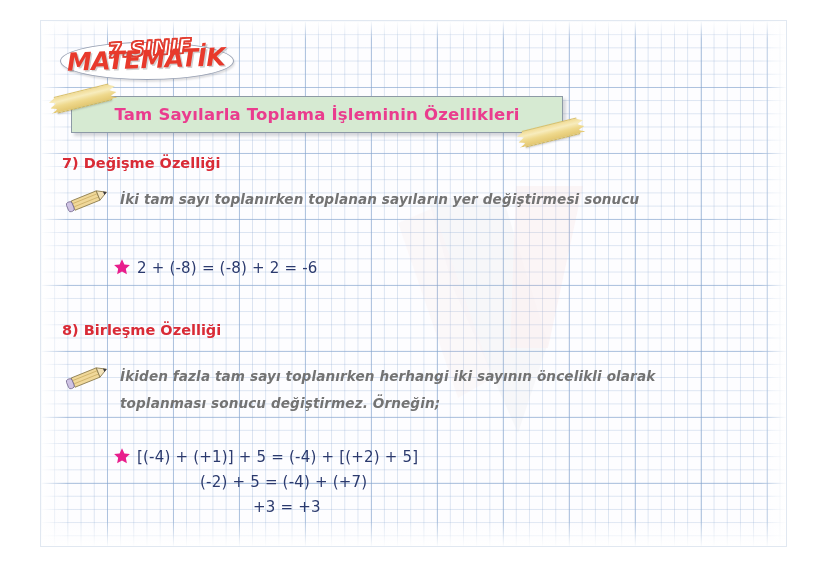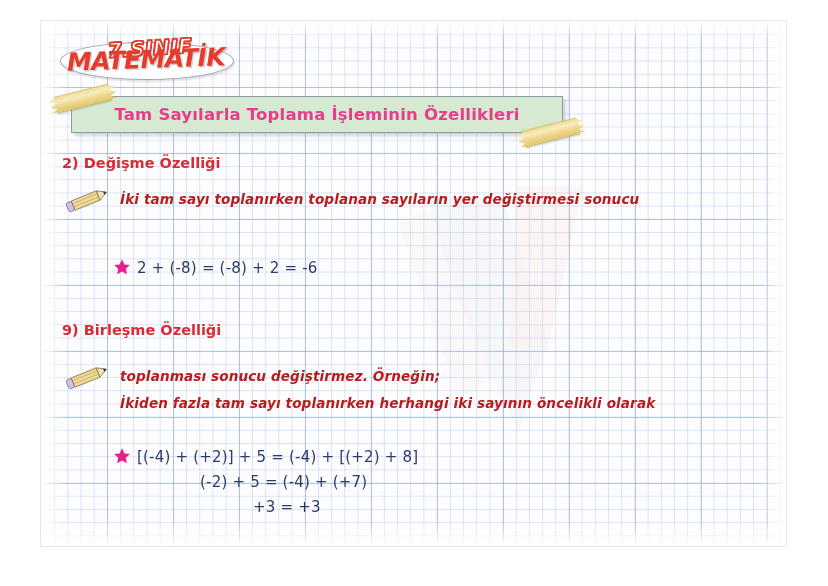--- a/index.html
+++ b/index.html
@@ -205,21 +205,21 @@
   }
   #pencil-1 { left: 64px; top: 186px; }
   #pencil-2 { left: 64px; top: 363px; }
 
   .explain-text {
     position: absolute;
     font-family: "DejaVu Sans", "Liberation Sans", sans-serif;
     font-size: 13.6px;
     font-weight: bold;
     font-style: italic;
-    color: #b91c1c;
+    color: #737373;
     line-height: 27px;
     letter-spacing: 0.1px;
   }
   #explain-1 { left: 120px; top: 186px; width: 640px; }
   #explain-2 { left: 120px; top: 363px; width: 640px; }
   .explain-text .ln { display: block; white-space: nowrap; }
 
   
   .star-icon {
     position: absolute;
@@ -266,21 +266,21 @@
   </div>
 
   <div id="title-banner">
     <div class="banner-box">
       <span class="banner-text">Tam Sayılarla Toplama İşleminin Özellikleri</span>
     </div>
     <div class="tape" id="tape-top-left"></div>
     <div class="tape" id="tape-bottom-right"></div>
   </div>
 
-  <div class="section-heading" id="heading-1">2) Değişme Özelliği</div>
+  <div class="section-heading" id="heading-1">7) Değişme Özelliği</div>
 
   <svg class="pencil-icon" id="pencil-1" viewBox="0 0 46 28" xmlns="http://www.w3.org/2000/svg">
     <g transform="rotate(-22 23 14)">
       <rect x="8" y="9" width="27" height="10" fill="#f0d89a" stroke="#8a7a4e" stroke-width="0.8"></rect>
       <line x1="8" y1="12" x2="35" y2="12" stroke="#c9ab62" stroke-width="0.7"></line>
       <line x1="8" y1="15.5" x2="35" y2="15.5" stroke="#c9ab62" stroke-width="0.7"></line>
       <polygon points="35,9 44,14 35,19" fill="#f3e3bb" stroke="#8a7a4e" stroke-width="0.8"></polygon>
       <polygon points="41,12 44,14 41,16" fill="#3a3a44"></polygon>
       <rect x="2" y="9" width="6" height="10" rx="2.4" fill="#cfc3e4" stroke="#7a6f94" stroke-width="0.8"></rect>
     </g>
@@ -288,38 +288,38 @@
 
   <div class="explain-text" id="explain-1">
     <span class="ln">İki tam sayı toplanırken toplanan sayıların yer değiştirmesi sonucu</span>
   </div>
 
   <svg class="star-icon" id="star-1" viewBox="0 0 24 24" xmlns="http://www.w3.org/2000/svg">
     <path d="M12 1.6l3.2 6.9 7.3 .9 -5.4 5.0 1.4 7.3 -6.5 -3.7 -6.5 3.7 1.4 -7.3 -5.4 -5.0 7.3 -.9z" fill="#e81e8c"></path>
   </svg>
   <div class="math-line" id="math-a-1">2 + (-8) = (-8) + 2 = -6</div>
 
-  <div class="section-heading" id="heading-2">9) Birleşme Özelliği</div>
+  <div class="section-heading" id="heading-2">8) Birleşme Özelliği</div>
 
   <svg class="pencil-icon" id="pencil-2" viewBox="0 0 46 28" xmlns="http://www.w3.org/2000/svg">
     <g transform="rotate(-22 23 14)">
       <rect x="8" y="9" width="27" height="10" fill="#f0d89a" stroke="#8a7a4e" stroke-width="0.8"></rect>
       <line x1="8" y1="12" x2="35" y2="12" stroke="#c9ab62" stroke-width="0.7"></line>
       <line x1="8" y1="15.5" x2="35" y2="15.5" stroke="#c9ab62" stroke-width="0.7"></line>
       <polygon points="35,9 44,14 35,19" fill="#f3e3bb" stroke="#8a7a4e" stroke-width="0.8"></polygon>
       <polygon points="41,12 44,14 41,16" fill="#3a3a44"></polygon>
       <rect x="2" y="9" width="6" height="10" rx="2.4" fill="#cfc3e4" stroke="#7a6f94" stroke-width="0.8"></rect>
     </g>
   </svg>
 
   <div class="explain-text" id="explain-2">
+    <span class="ln">İkiden fazla tam sayı toplanırken herhangi iki sayının öncelikli olarak</span>
     <span class="ln">toplanması sonucu değiştirmez. Örneğin;</span>
-    <span class="ln">İkiden fazla tam sayı toplanırken herhangi iki sayının öncelikli olarak</span>
   </div>
 
   <svg class="star-icon" id="star-2" viewBox="0 0 24 24" xmlns="http://www.w3.org/2000/svg">
     <path d="M12 1.6l3.2 6.9 7.3 .9 -5.4 5.0 1.4 7.3 -6.5 -3.7 -6.5 3.7 1.4 -7.3 -5.4 -5.0 7.3 -.9z" fill="#e81e8c"></path>
   </svg>
-  <div class="math-line" id="math-b-1">[(-4) + (+2)] + 5 = (-4) + [(+2) + 8]</div>
+  <div class="math-line" id="math-b-1">[(-4) + (+1)] + 5 = (-4) + [(+2) + 5]</div>
   <div class="math-line" id="math-b-2">(-2) + 5 = (-4) + (+7)</div>
   <div class="math-line" id="math-b-3">+3 = +3</div>
 
 </div>
 
 </body></html>

